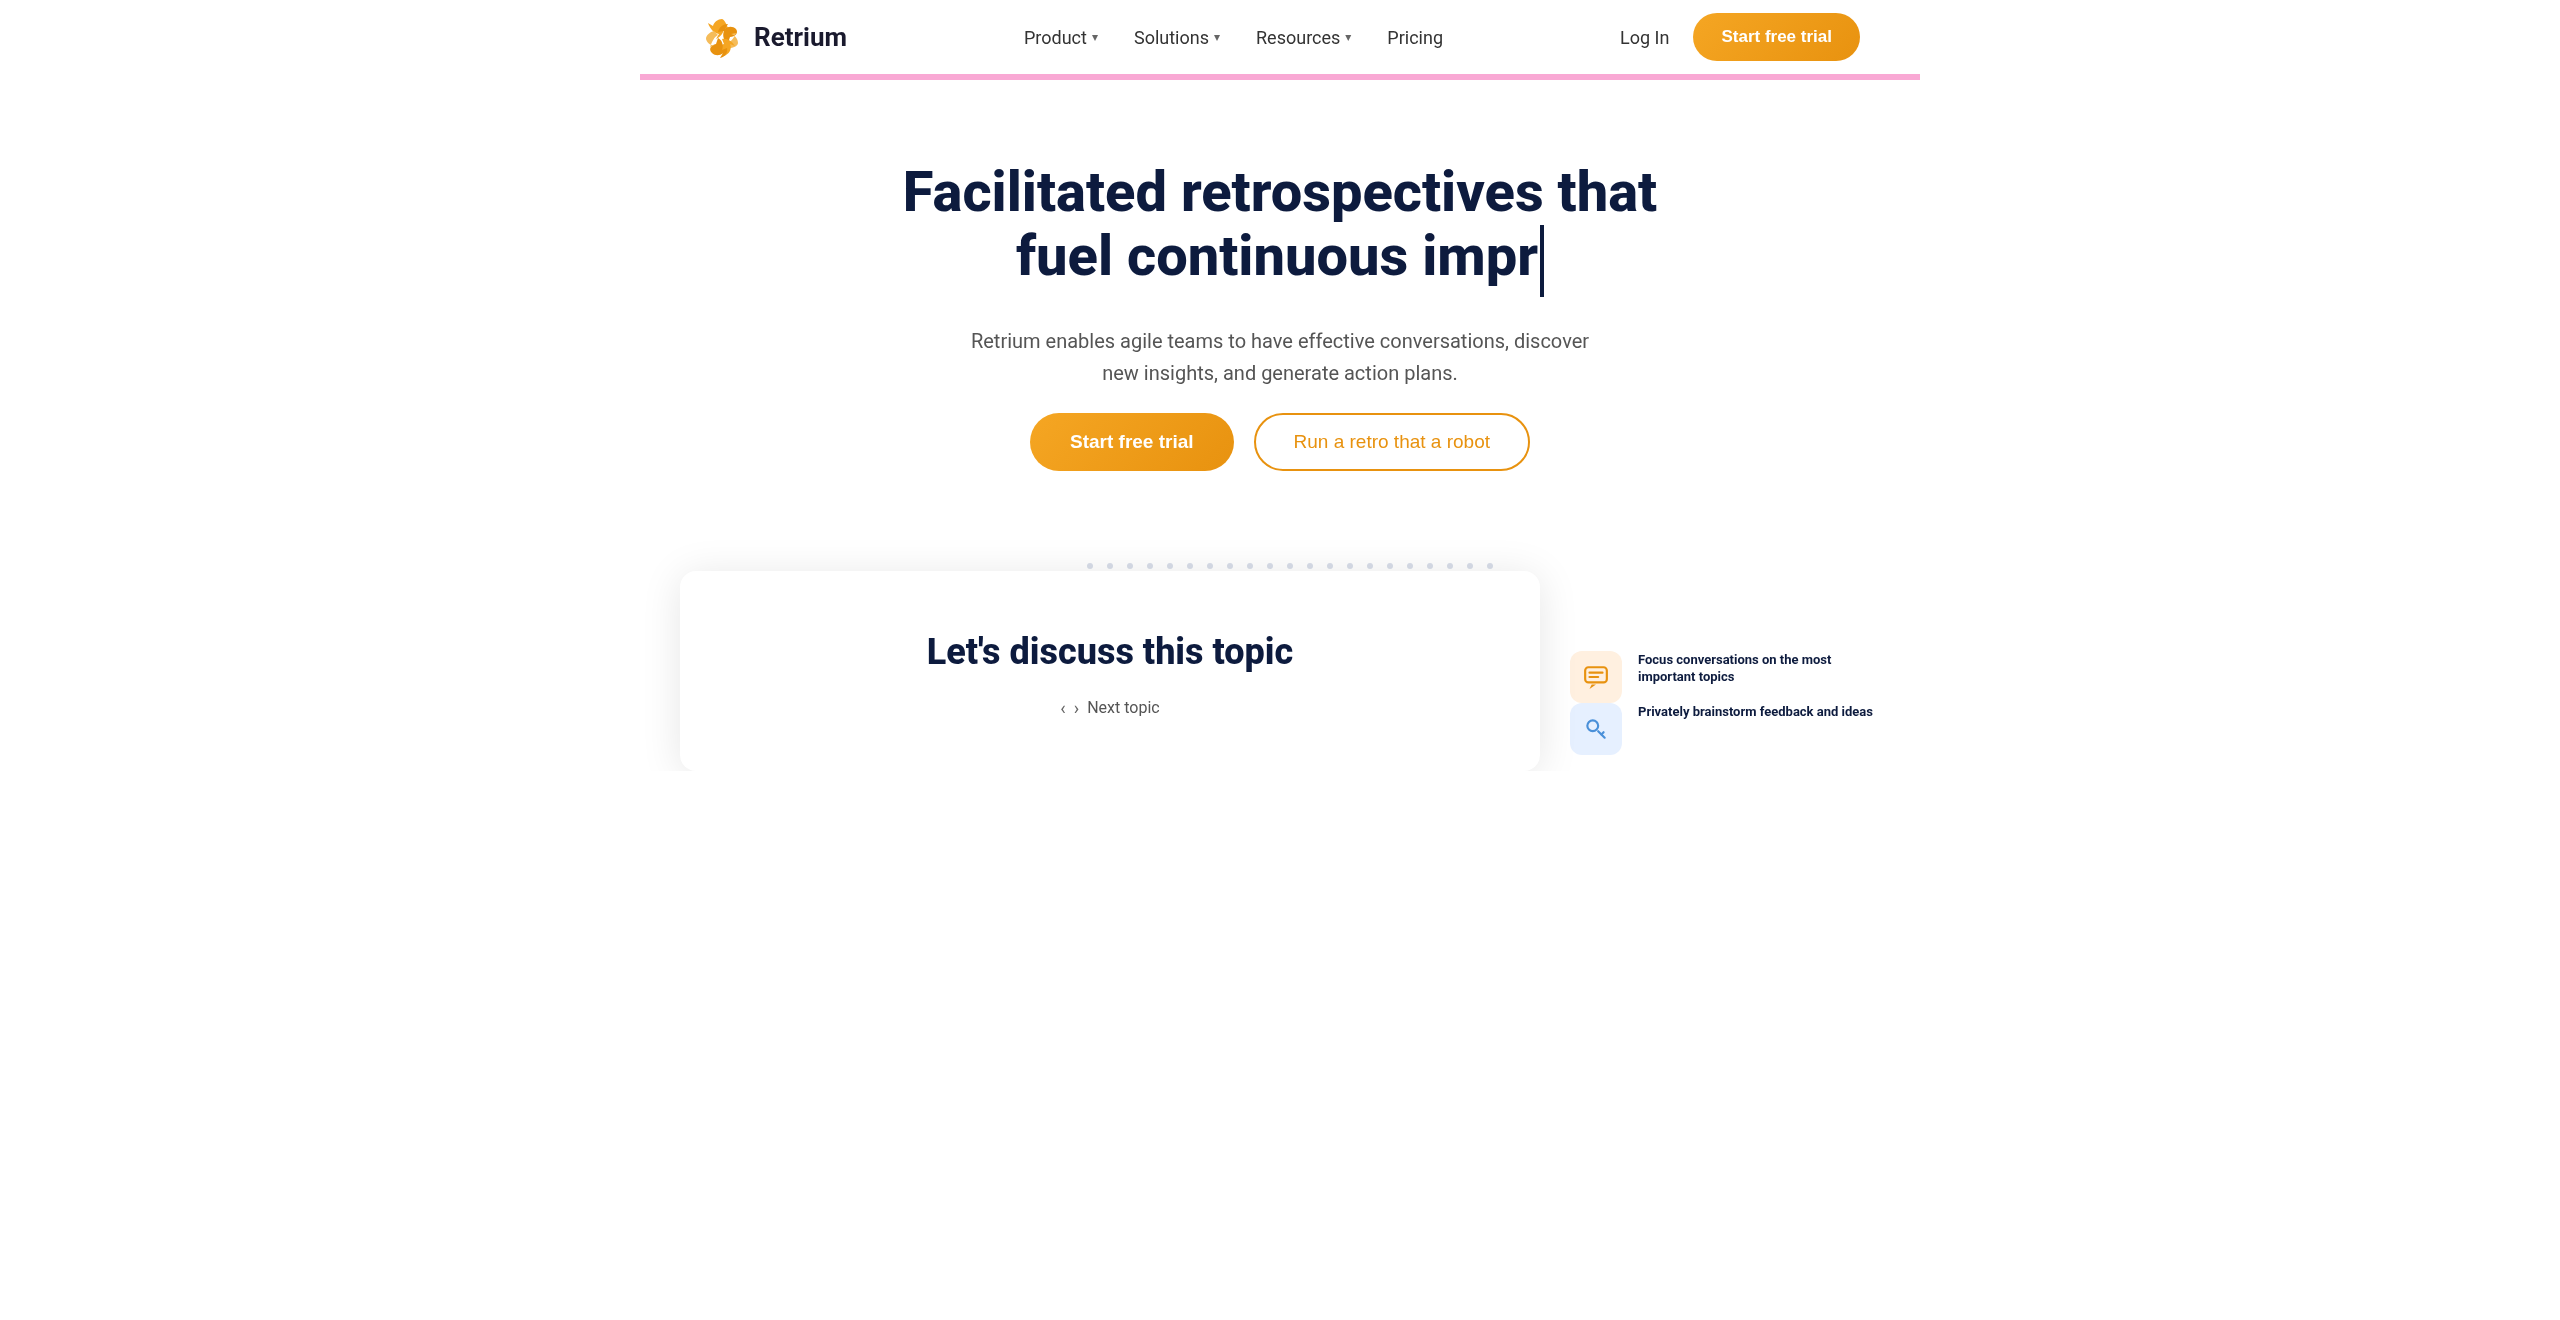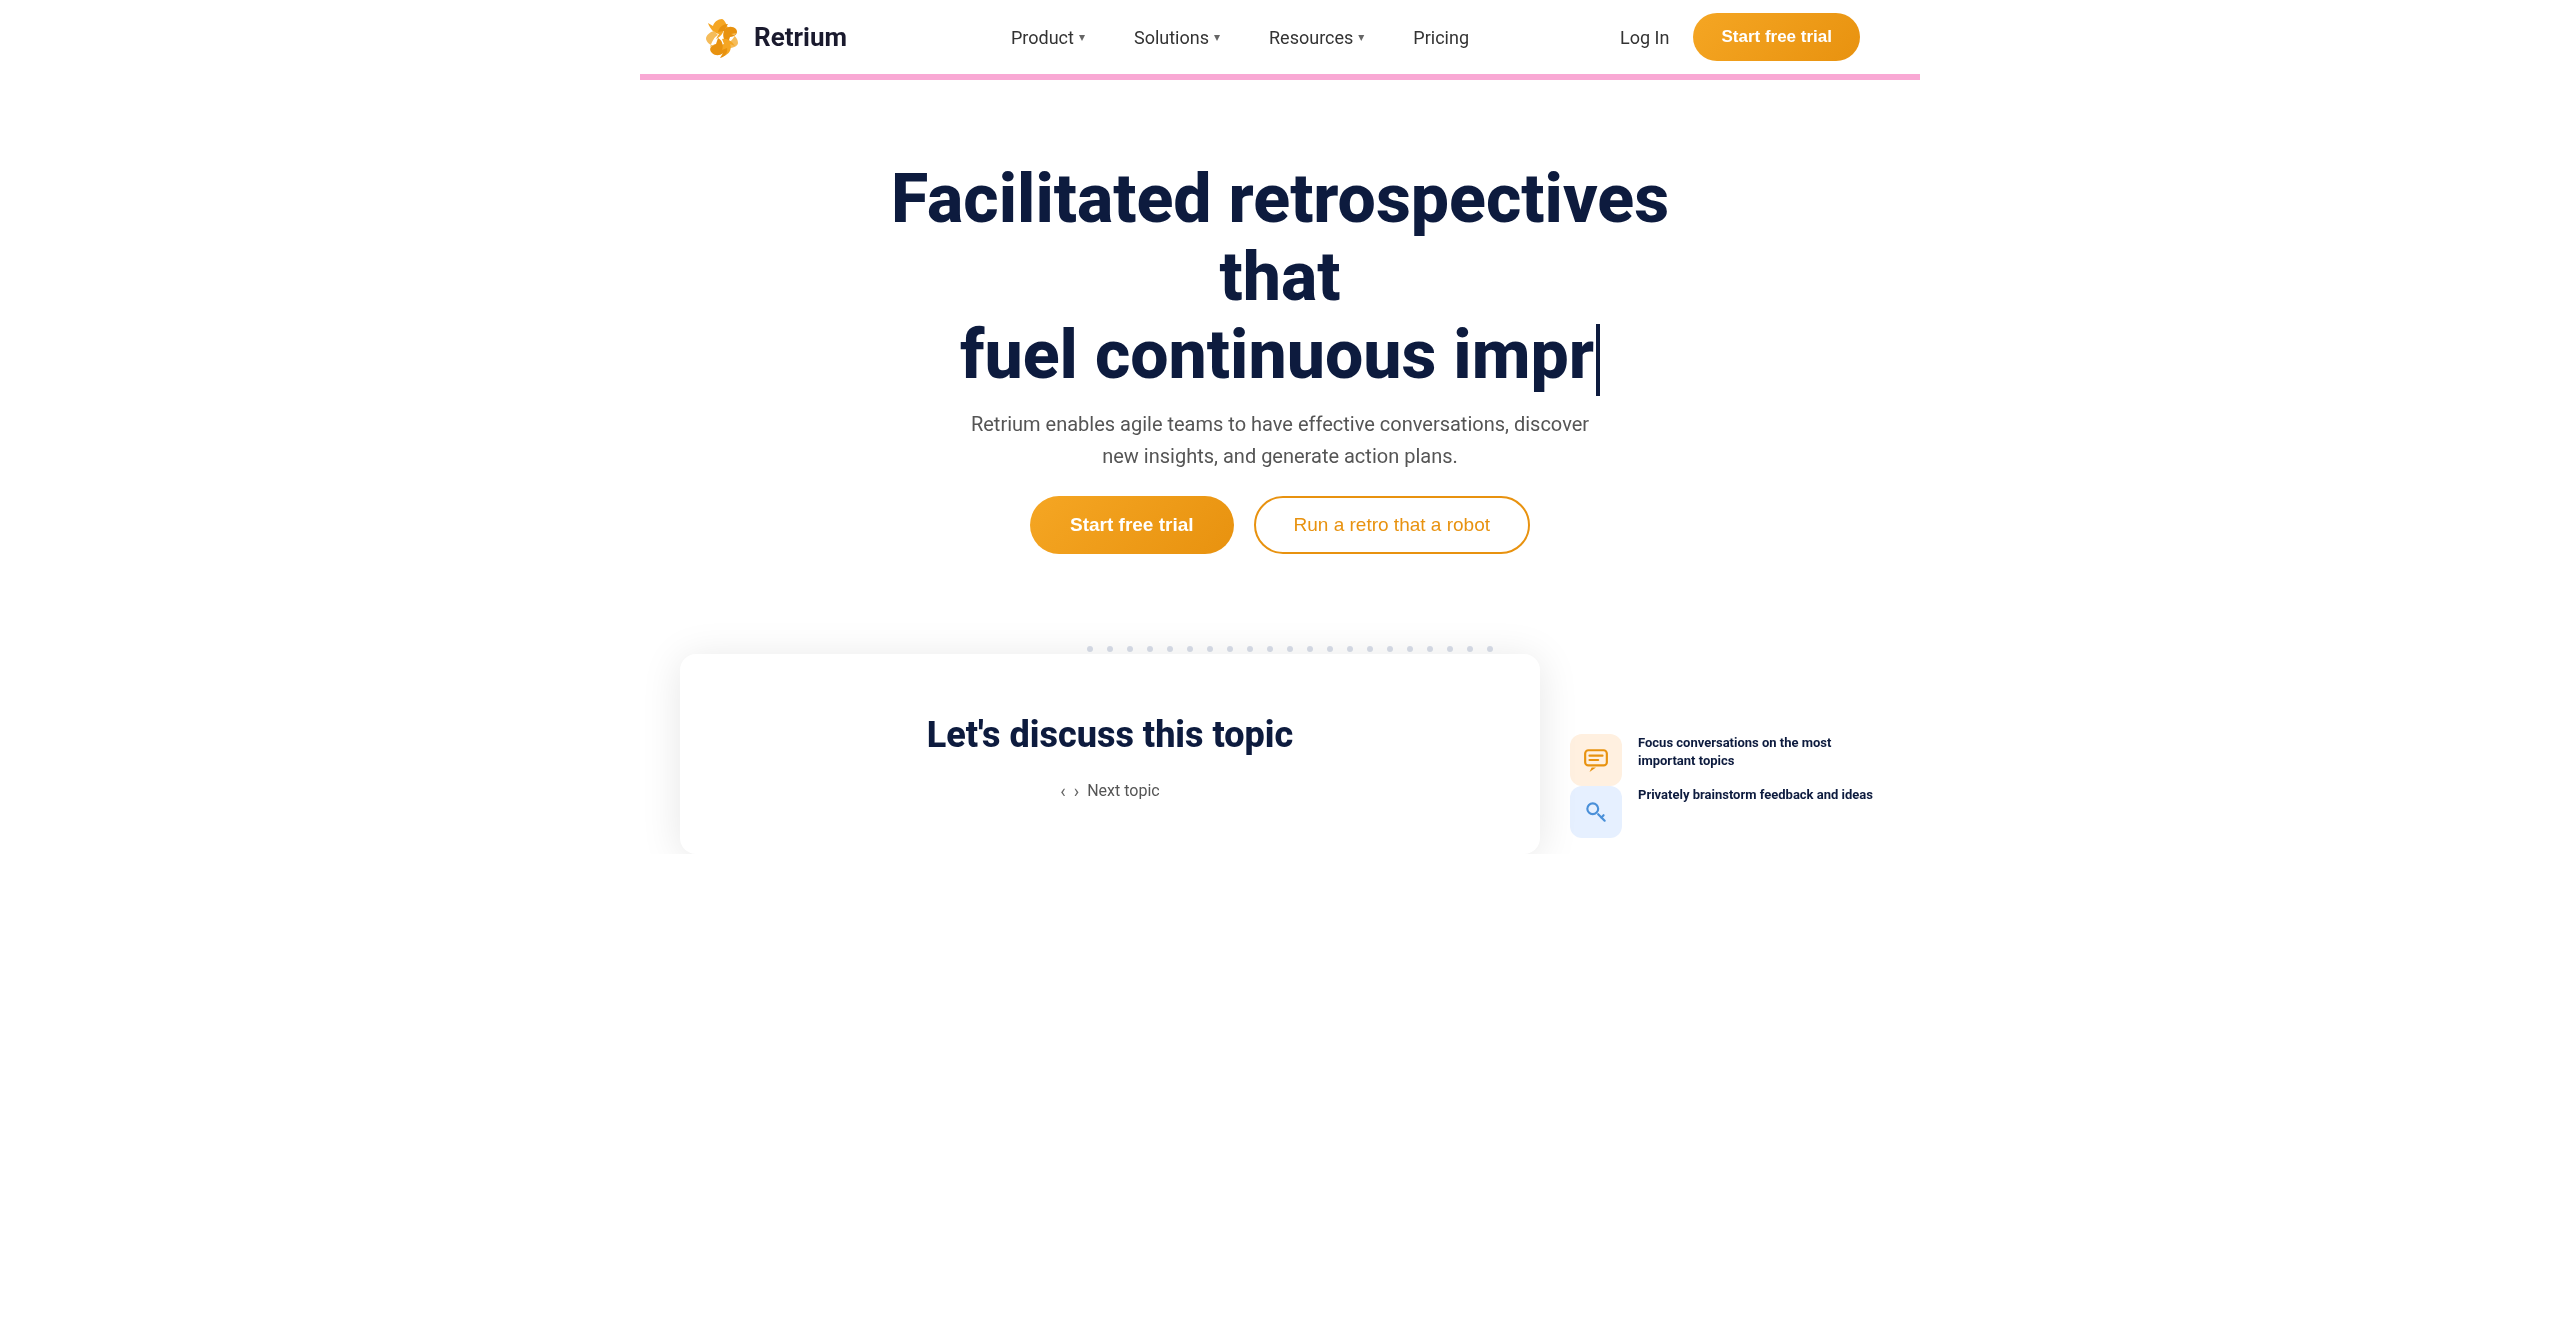--- a/index.html
+++ b/index.html
@@ -56,21 +56,20 @@
     }
 
     .nav-link {
       display: flex;
       align-items: center;
       gap: 5px;
       font-size: 18px;
       color: #333;
       text-decoration: none;
       cursor: pointer;
-      margin-left: 13px;
     }
 
     .nav-link .chevron {
       font-size: 12px;
       color: #666;
     }
 
     .nav-actions {
       display: flex;
       align-items: center;
@@ -99,26 +98,26 @@
     
     .hero {
       display: flex;
       flex-direction: column;
       align-items: center;
       text-align: center;
       padding: 80px 60px 40px;
     }
 
     .hero-title {
-      font-size: 68px;
+      font-size: 56px;
       font-weight: 800;
       color: #0d1b3e;
       line-height: 1.15;
       max-width: 900px;
-      margin-bottom: 12px;
+      margin-bottom: 28px;
     }
 
     .hero-title .cursor {
       display: inline-block;
       width: 4px;
       height: 72px;
       background: #0d1b3e;
       vertical-align: middle;
       margin-left: 2px;
     }

